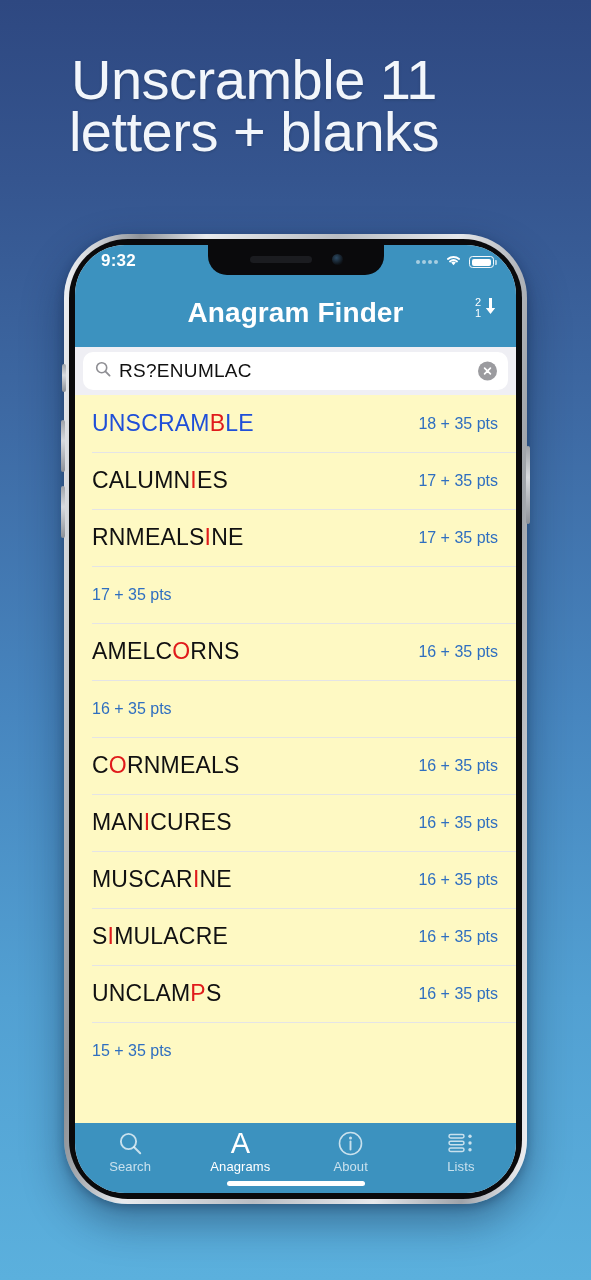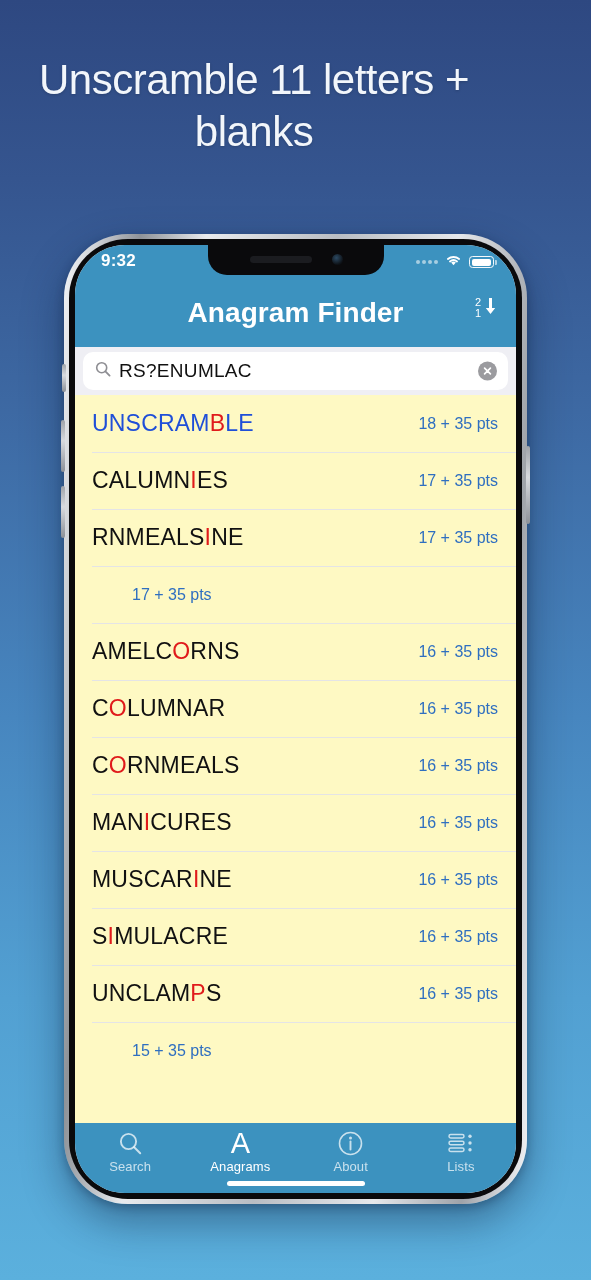--- a/index.html
+++ b/index.html
@@ -5,21 +5,21 @@
   html,body{margin:0;padding:0;}
   body{
     width:591px;height:1280px;overflow:hidden;
     font-family:"Liberation Sans", sans-serif;
     background:linear-gradient(180deg,#2e4881 0%,#35558f 14%,#3e6ba5 34%,#4786bf 56%,#52a0d2 78%,#5bb0dd 100%);
     -webkit-font-smoothing:antialiased;
   }
   .headline{
     position:absolute;left:0;top:54px;width:508px;
     text-align:center;color:#f2f6fb;
-    font-size:42px;line-height:52px;font-weight:400;letter-spacing:-0.5px;
+    font-size:56px;line-height:52px;font-weight:400;letter-spacing:-0.5px;
     text-shadow:0 1px 3px rgba(0,0,0,.18);
     padding:0 34px;box-sizing:border-box;
   }
 
   
   .phone{
     position:absolute;left:64px;top:234px;width:463px;height:970px;
     border-radius:64px;
     background:linear-gradient(95deg,#f4f5f7 0%,#cfd2d6 6%,#8e9298 14%,#e9ebee 26%,#b9bdc3 50%,#e6e8eb 72%,#9fa3a9 88%,#d9dbdf 96%,#f2f3f5 100%);
     box-shadow:0 18px 42px rgba(10,24,52,.40), 0 3px 10px rgba(10,24,52,.30);
@@ -115,21 +115,21 @@
   }
   .row+.row::before{
     content:"";position:absolute;left:17px;right:0;top:0;height:1px;background:#e4e4e6;
   }
   .word{
     font-size:23px;font-weight:500;color:#111;letter-spacing:.2px;flex:1;
   }
   .word.first{color:#1f4fd8;}
   .word .blank{color:#e01b1b;}
   .pts{
-    font-size:16px;color:#2f6fc0;font-weight:400;white-space:nowrap;margin-left:40px;
+    font-size:16px;color:#2f6fc0;font-weight:400;white-space:nowrap;
   }
 
   
   .tabbar{
     position:absolute;left:0;right:0;bottom:0;height:64px;background:#3c92bf;
     display:flex;align-items:flex-start;padding-top:6px;
   }
   .tab{
     flex:1;display:flex;flex-direction:column;align-items:center;gap:2px;
     color:rgba(255,255,255,.72);cursor:pointer;
@@ -231,21 +231,20 @@
           <div class="pts">17 + 35 pts</div>
         </div>
         <div class="row">
           <div class="pts">17 + 35 pts</div>
         </div>
         <div class="row">
           <div class="word"><span>AMELC</span><span class="blank">O</span><span>RNS</span></div>
           <div class="pts">16 + 35 pts</div>
         </div>
         <div class="row">
-          <div class="word"><span>C</span><span class="blank">O</span><span>LUMNAR</span></div>
           <div class="pts">16 + 35 pts</div>
         </div>
         <div class="row">
           <div class="word"><span>C</span><span class="blank">O</span><span>RNMEALS</span></div>
           <div class="pts">16 + 35 pts</div>
         </div>
         <div class="row">
           <div class="word"><span>MAN</span><span class="blank">I</span><span>CURES</span></div>
           <div class="pts">16 + 35 pts</div>
         </div>

